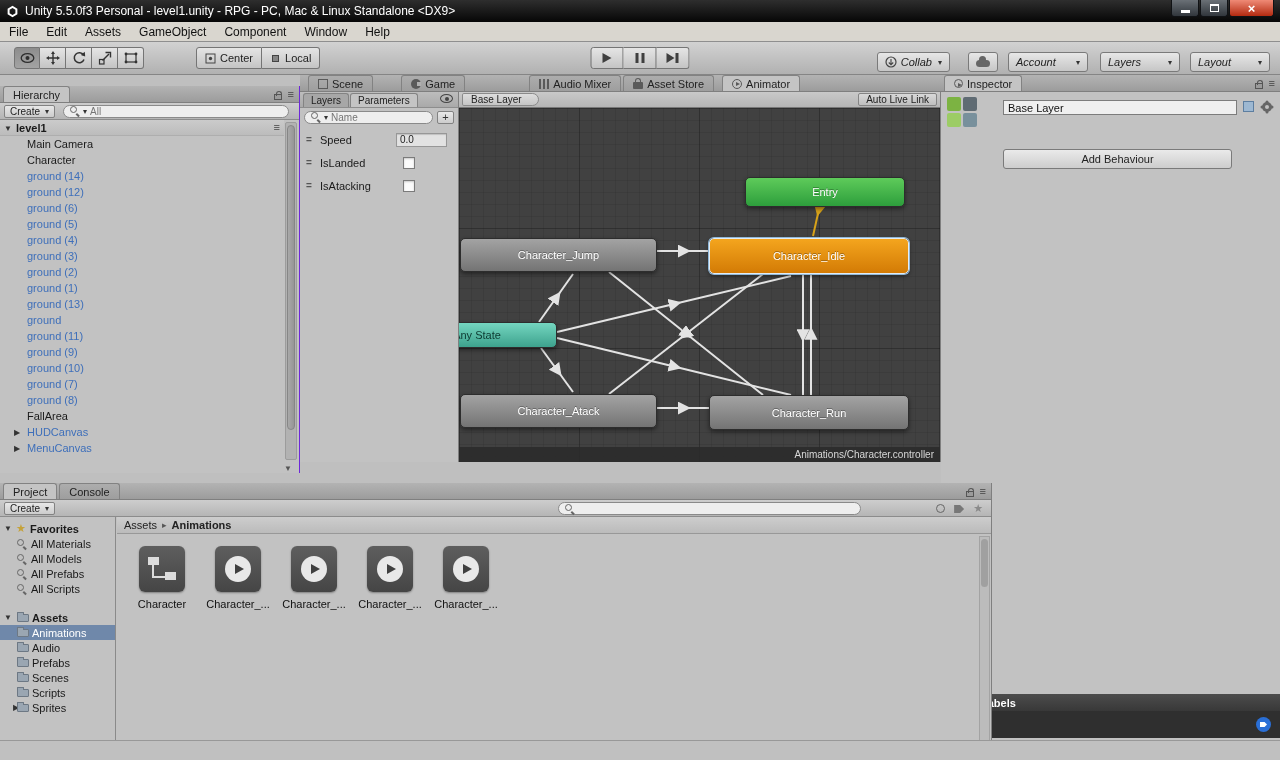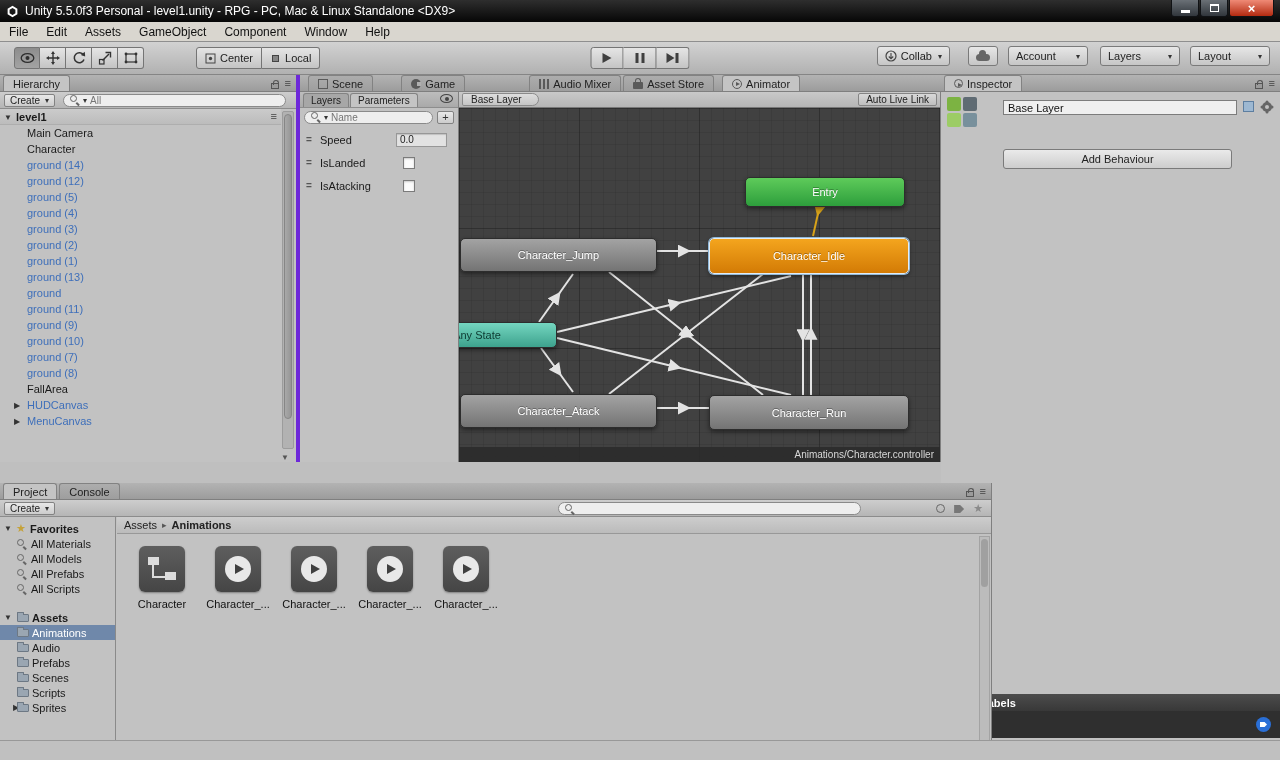--- a/index.html
+++ b/index.html
@@ -36,21 +36,21 @@
   .gbtn.active { background:linear-gradient(#8d8d8d,#a3a3a3); }
   .tools { position:absolute; left:14px; top:5px; }
   .tools .gbtn { width:26px; }
   .pivot { position:absolute; left:196px; top:5px; }
   .pivot .gbtn { padding:0 8px; gap:4px; font-size:11px; color:#222; }
   .play { position:absolute; left:50%; top:5px; transform:translateX(-50%); }
   .play .gbtn { width:33px; }
   .tri { width:0; height:0; border-left:9px solid #3f3f3f; border-top:5px solid transparent; border-bottom:5px solid transparent; }
   .pausebars { width:9px; height:10px; border-left:3px solid #3f3f3f; border-right:3px solid #3f3f3f; }
   .stepbar { width:3px; height:10px; background:#3f3f3f; margin-left:1px; }
-  .tb-right { position:absolute; right:10px; top:4px; display:flex; align-items:center; }
+  .tb-right { position:absolute; right:10px; top:10px; display:flex; align-items:center;font-style:italic; }
   .dd { height:20px; padding:0 7px; display:flex; align-items:center; gap:4px; font-size:11px; color:#222;
     background:linear-gradient(#e7e7e7,#c6c6c6); border:1px solid #7a7a7a; border-radius:3px; }
   .caret { font-size:8px; color:#333; margin-left:2px; }
   .ic-cloud { width:15px; height:7px; background:#666; border-radius:5px; position:relative; margin-top:3px; }
   .ic-cloud::before { content:''; position:absolute; left:3px; top:-4px; width:7px; height:7px; border-radius:50%; background:#666; }
 
   
   .panel { position:absolute; background:#c2c2c2; }
   .tabstrip { height:17px; background:linear-gradient(#b3b3b3,#9c9c9c); border-bottom:1px solid #7f7f7f;
     display:flex; align-items:flex-end; padding-left:3px; position:relative; }
@@ -72,21 +72,21 @@
     display:flex; align-items:center; padding:0 6px; gap:3px; }
   .search input { border:none; background:transparent; outline:none; font-size:10px; width:100%; color:#333;
     font-family:"Liberation Sans","DejaVu Sans",sans-serif; }
   .ic-mag { width:10px; height:10px; position:relative; flex:none; }
   .ic-mag::before { content:''; position:absolute; left:0; top:0; width:5px; height:5px; border:1.5px solid #666; border-radius:50%; }
   .ic-mag::after { content:''; position:absolute; left:7px; top:7px; width:4px; height:1.5px; background:#666;
     transform:rotate(45deg); transform-origin:0 0; }
   .search .caret { margin:0; }
 
   
-  .hierarchy { left:0; top:75px; width:300px; height:387px; border-right:4px solid #6d28d9; }
+  .hierarchy { left:0; top:86px; width:300px; height:387px; border-right:1px solid #6d28d9; }
   .hierarchy .search { flex:1; margin-left:8px; margin-right:6px; }
   .tree { position:absolute; left:0; top:34px; right:15px; bottom:0; overflow:hidden; font-size:11px; color:#1a1a1a; }
   .scene-row { height:16px; display:flex; align-items:center; font-weight:bold; padding-left:16px; position:relative;
     background:linear-gradient(#cbcbcb,#bcbcbc); border-bottom:1px solid #aeaeae; }
   .scene-row .t-arrow { left:4px; }
   .t-arrow { position:absolute; font-size:8px; color:#333; top:4px; }
   .scene-row .row-menu { position:absolute; right:4px; top:2px; }
   .h-row { height:16px; display:flex; align-items:center; padding-left:27px; position:relative; }
   .h-row .t-arrow { left:14px; }
   .prefab { color:#3e6fba; }
@@ -406,20 +406,23 @@
           <div class="h-row">
             <span>Character</span>
           </div>
           <div class="h-row">
             <span class="prefab">ground (14)</span>
           </div>
           <div class="h-row">
             <span class="prefab">ground (12)</span>
           </div>
           <div class="h-row">
+            <span class="prefab">ground (6)</span>
+          </div>
+          <div class="h-row">
             <span class="prefab">ground (5)</span>
           </div>
           <div class="h-row">
             <span class="prefab">ground (4)</span>
           </div>
           <div class="h-row">
             <span class="prefab">ground (3)</span>
           </div>
           <div class="h-row">
             <span class="prefab">ground (2)</span>

